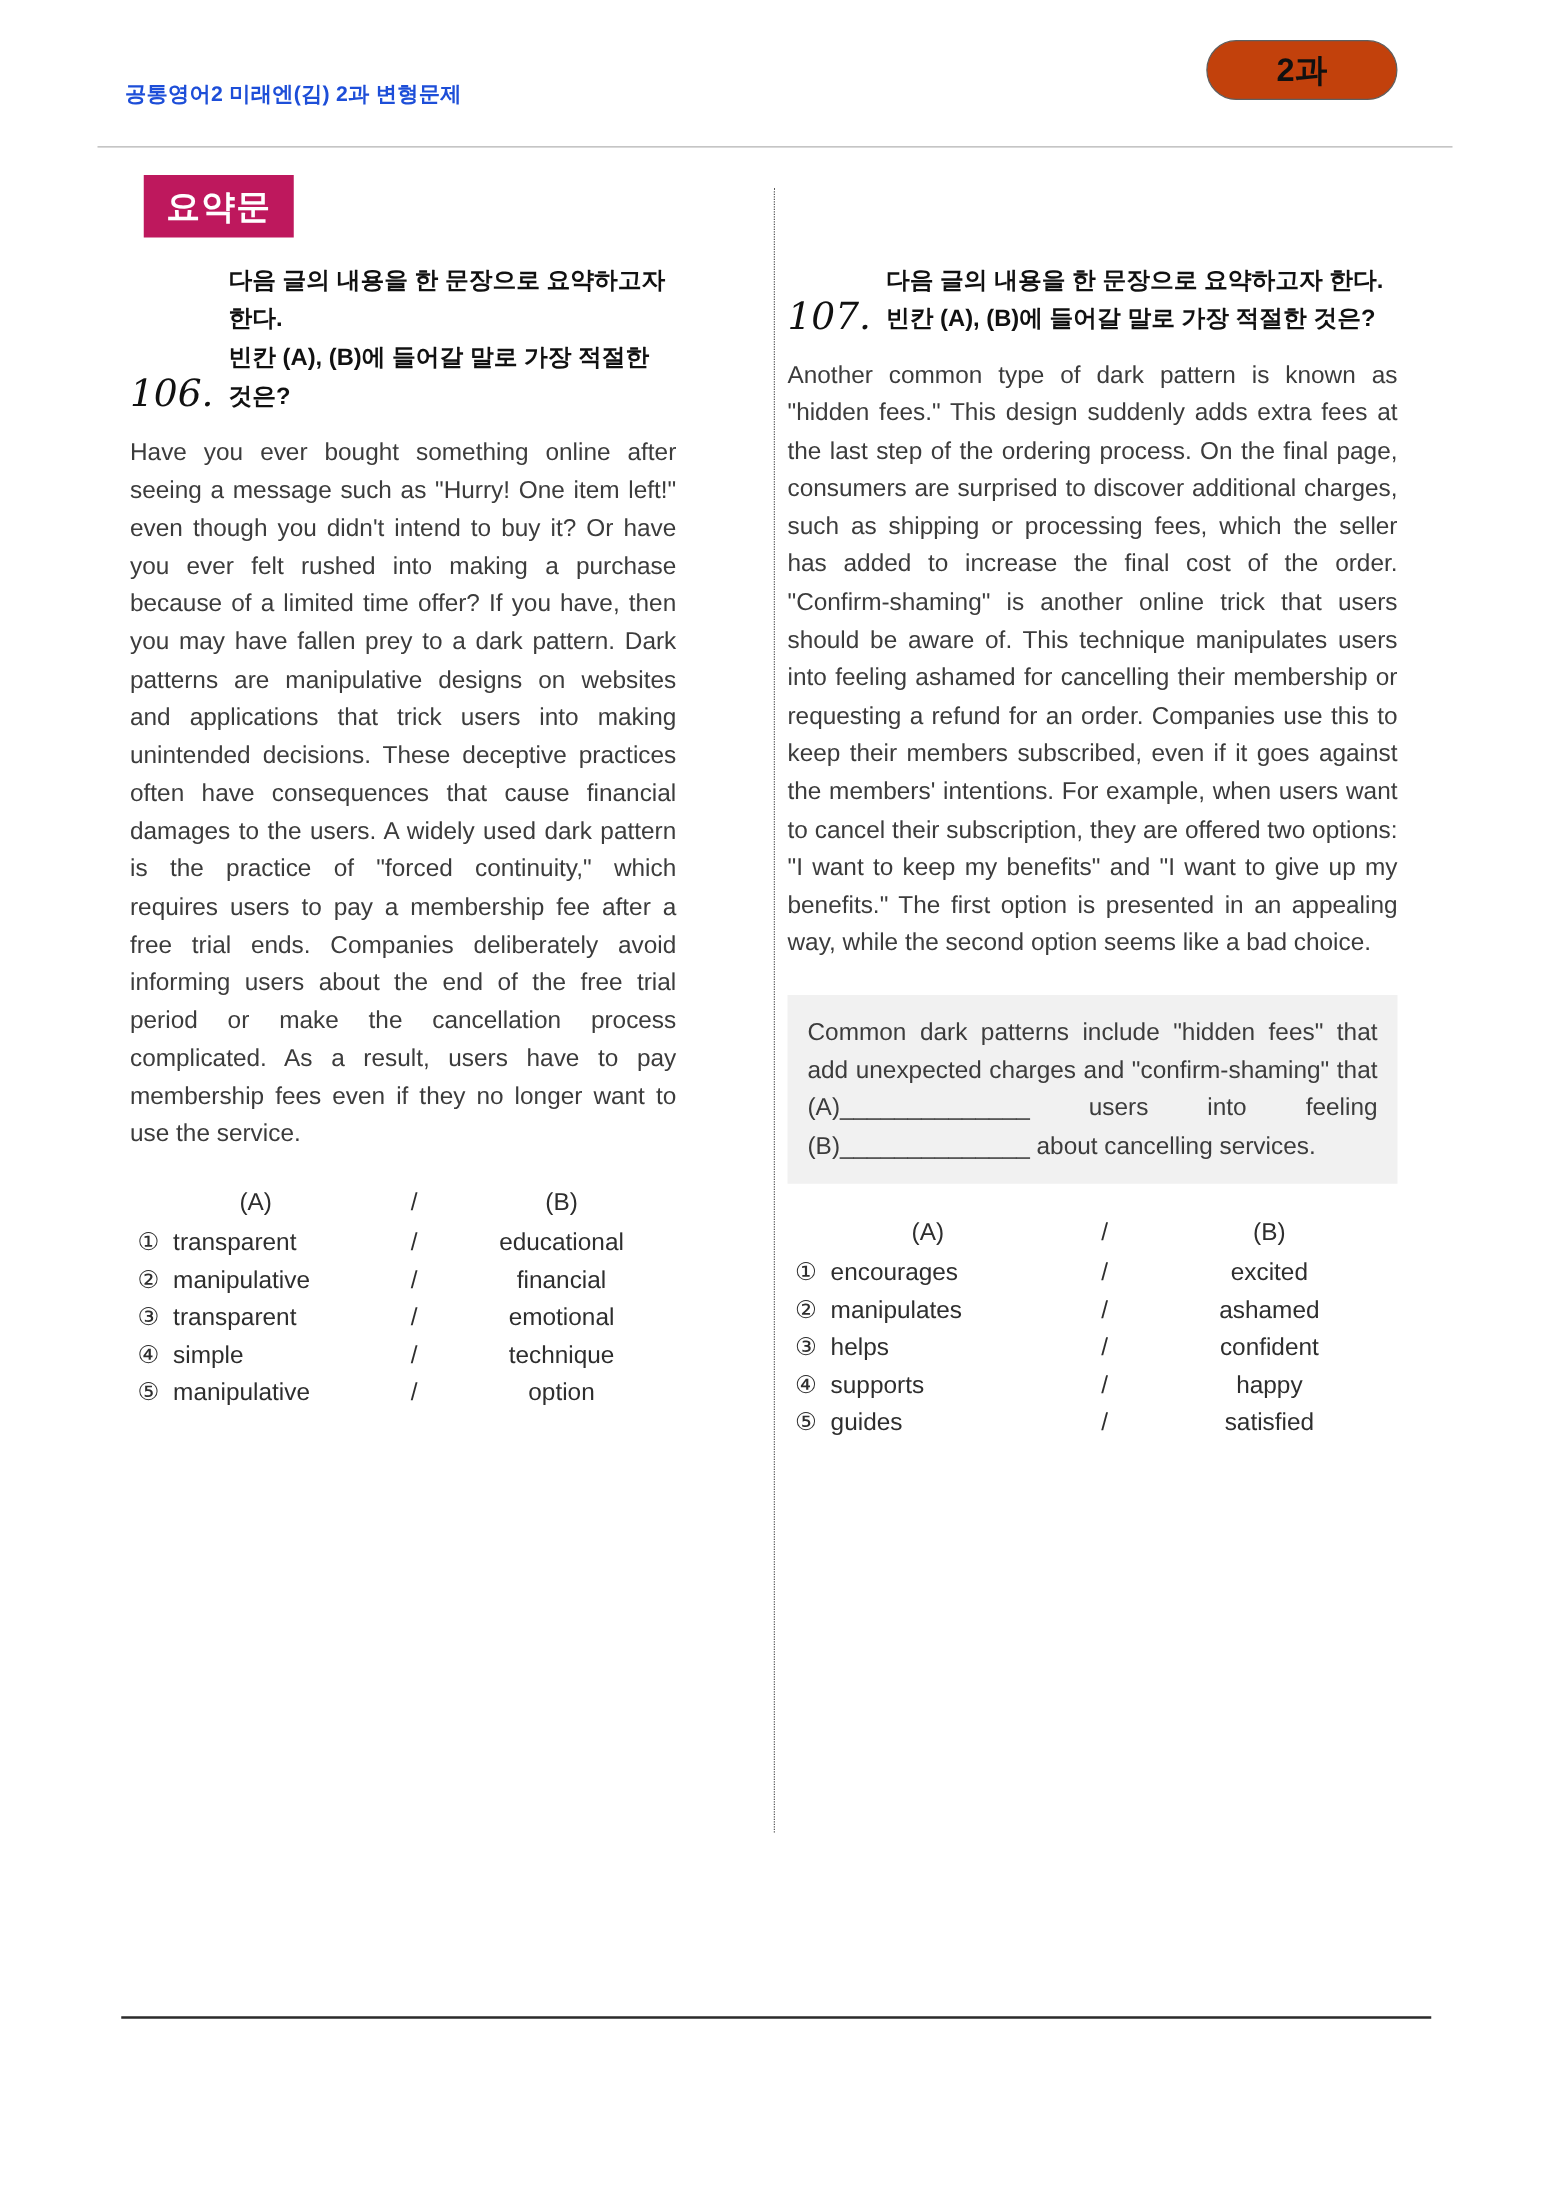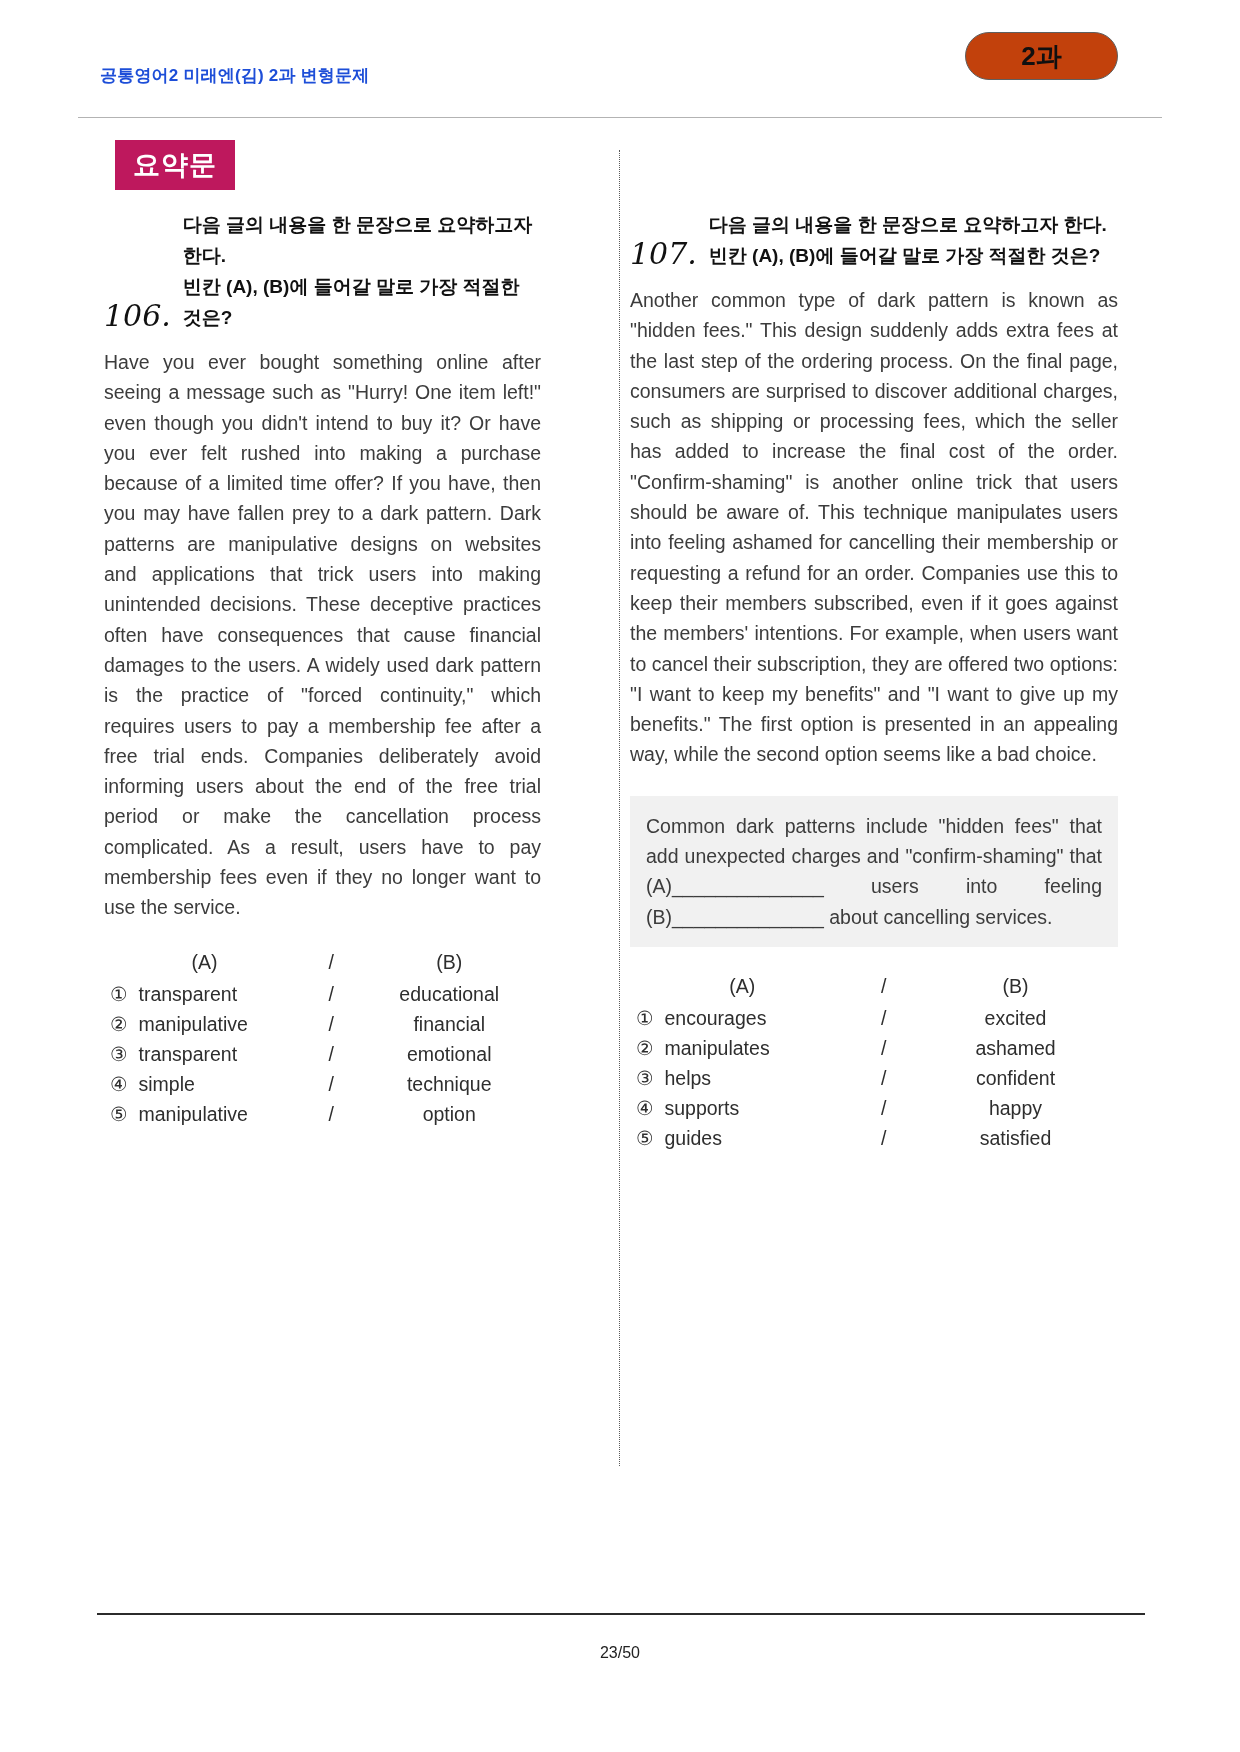--- a/index.html
+++ b/index.html
@@ -142,15 +142,14 @@
       </div>
       <div class="opt-row">
         <span class="oa"><span class="onum">⑤</span><span>guides</span></span>
         <span class="os">/</span>
         <span class="ob">satisfied</span>
       </div>
     </div>
   </section>
 
   <div class="footer-rule"></div>
-  <div class="footer-page">23/50</div>
 
 </div>
 
 </body></html>

